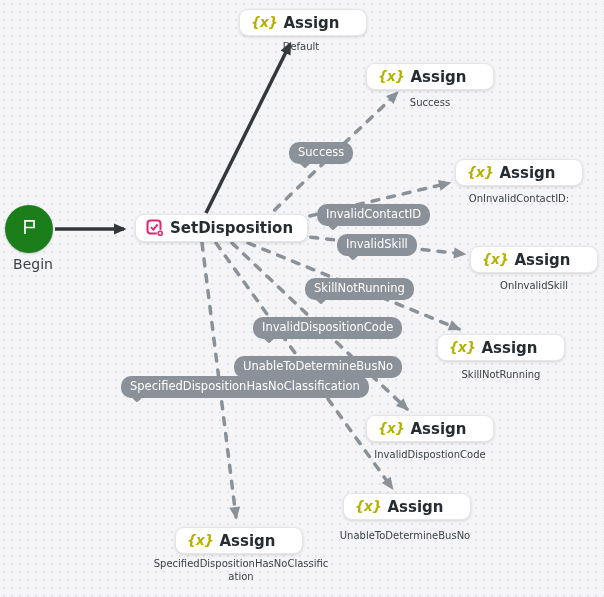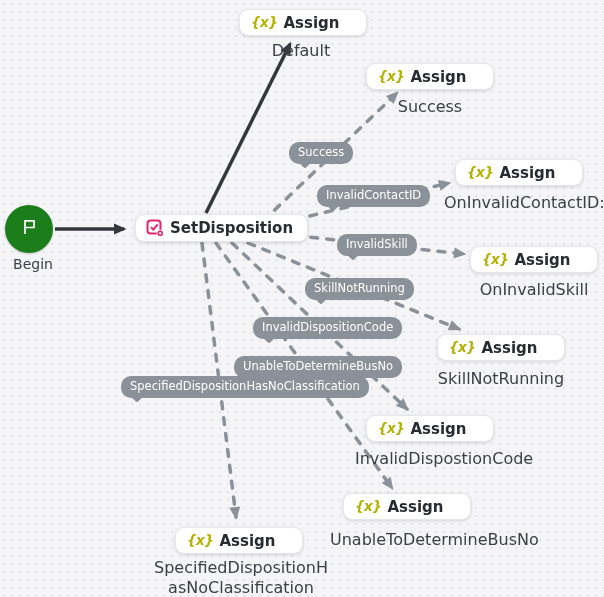--- a/index.html
+++ b/index.html
@@ -31,21 +31,21 @@
   .sd-icon{display:inline-flex;flex:0 0 auto;}
 
   .begin{
     position:absolute;z-index:3;left:5px;top:205px;width:48px;height:48px;
     border-radius:50%;background:#1b7e1b;display:flex;align-items:center;
     justify-content:center;box-shadow:0 1px 2px rgba(0,0,0,.2);cursor:pointer;
   }
 
   .caption{
     position:absolute;z-index:2;width:150px;text-align:center;
-    font-size:16px;color:#3b4046;line-height:1.25;
+    font-size:10px;color:#3b4046;line-height:1.25;
   }
   .caption.wrap{width:178px;word-break:break-all;}
   .begin-label{position:absolute;z-index:2;left:-7px;top:256px;width:80px;text-align:center;font-size:14px;color:#3b4046;}
 
   .pill{
     position:absolute;z-index:4;background:#8b9198;color:#ffffff;
     font-size:11.5px;line-height:1;padding:5px 9px 5px 9px;border-radius:10px;
     white-space:nowrap;cursor:pointer;
   }
   .pill::after{
@@ -142,20 +142,20 @@
   </div>
   <div class="caption" style="left:330px;top:530px;">UnableToDetermineBusNo</div>
 
   <div class="node" style="left:175px;top:527px;">
     <span class="ax">{x}</span>
     <span class="ntitle">Assign</span>
   </div>
   <div class="caption wrap" style="left:152px;top:558px;">SpecifiedDispositionHasNoClassification</div>
 
   <div class="pill" style="left:289px;top:142px;">Success</div>
-  <div class="pill" style="left:317px;top:185px;">InvalidContactID</div>
+  <div class="pill" style="left:317px;top:204px;">InvalidContactID</div>
   <div class="pill" style="left:337px;top:234px;">InvalidSkill</div>
   <div class="pill" style="left:305px;top:278px;">SkillNotRunning</div>
   <div class="pill" style="left:253px;top:317px;">InvalidDispositionCode</div>
   <div class="pill" style="left:234px;top:356px;">UnableToDetermineBusNo</div>
   <div class="pill" style="left:121px;top:376px;">SpecifiedDispositionHasNoClassification</div>
 
 </div>
 
 </body></html>

